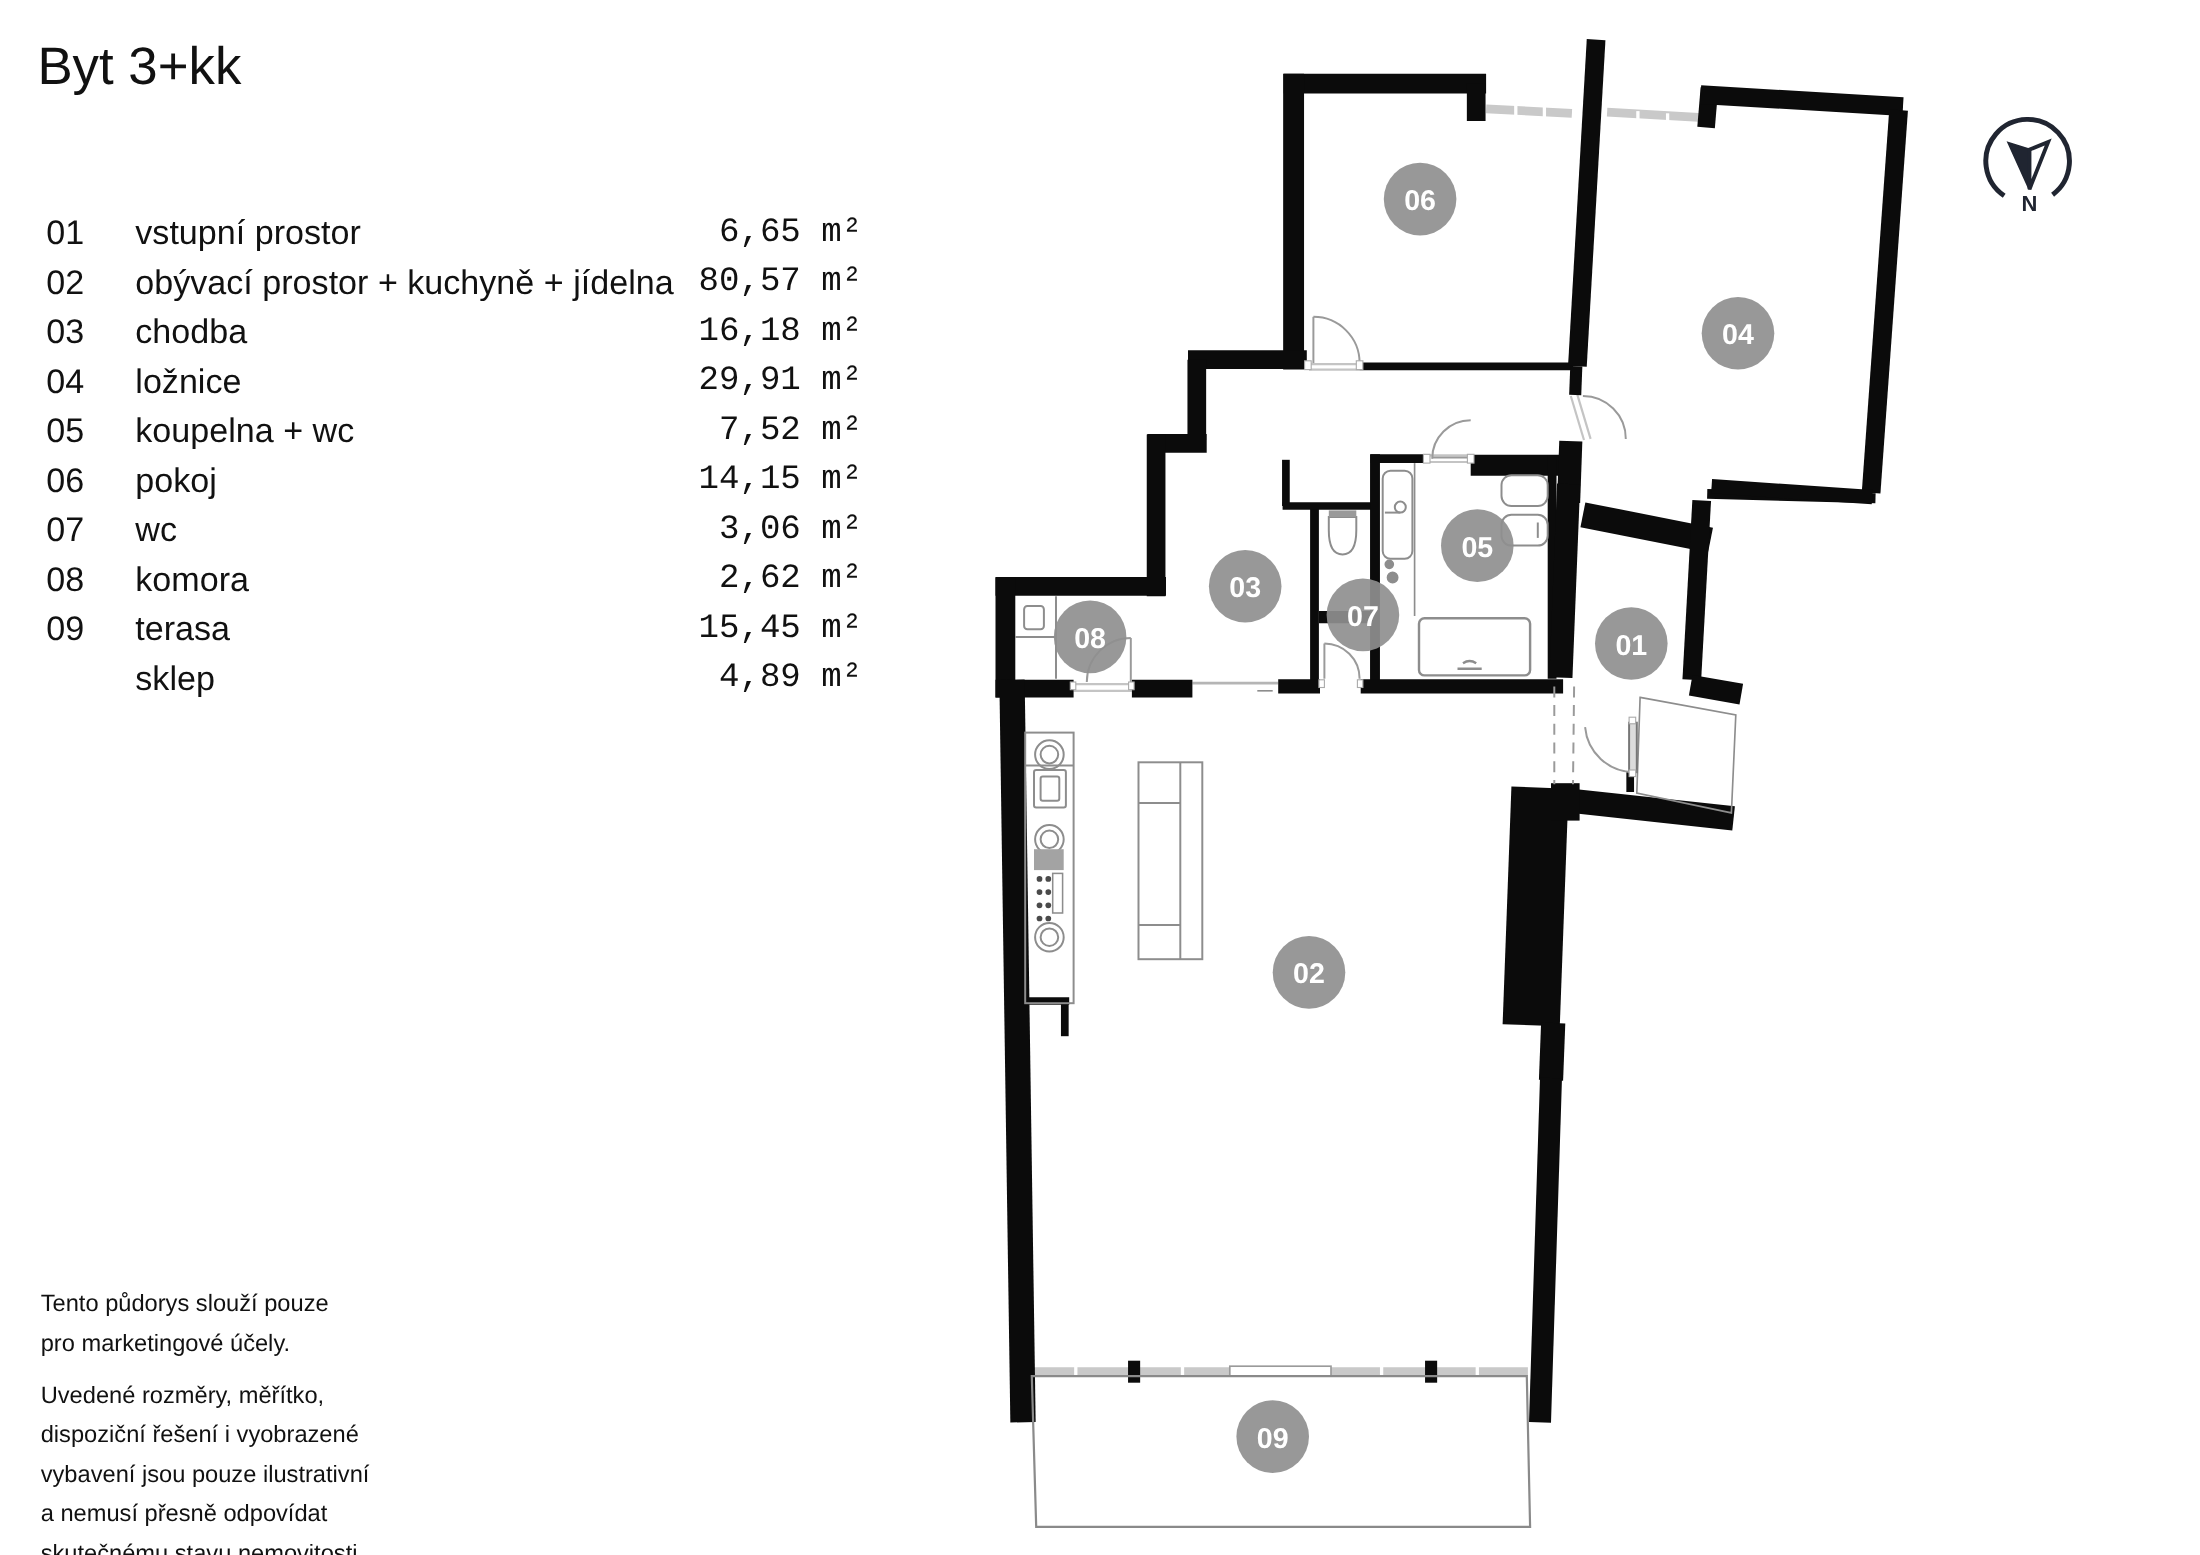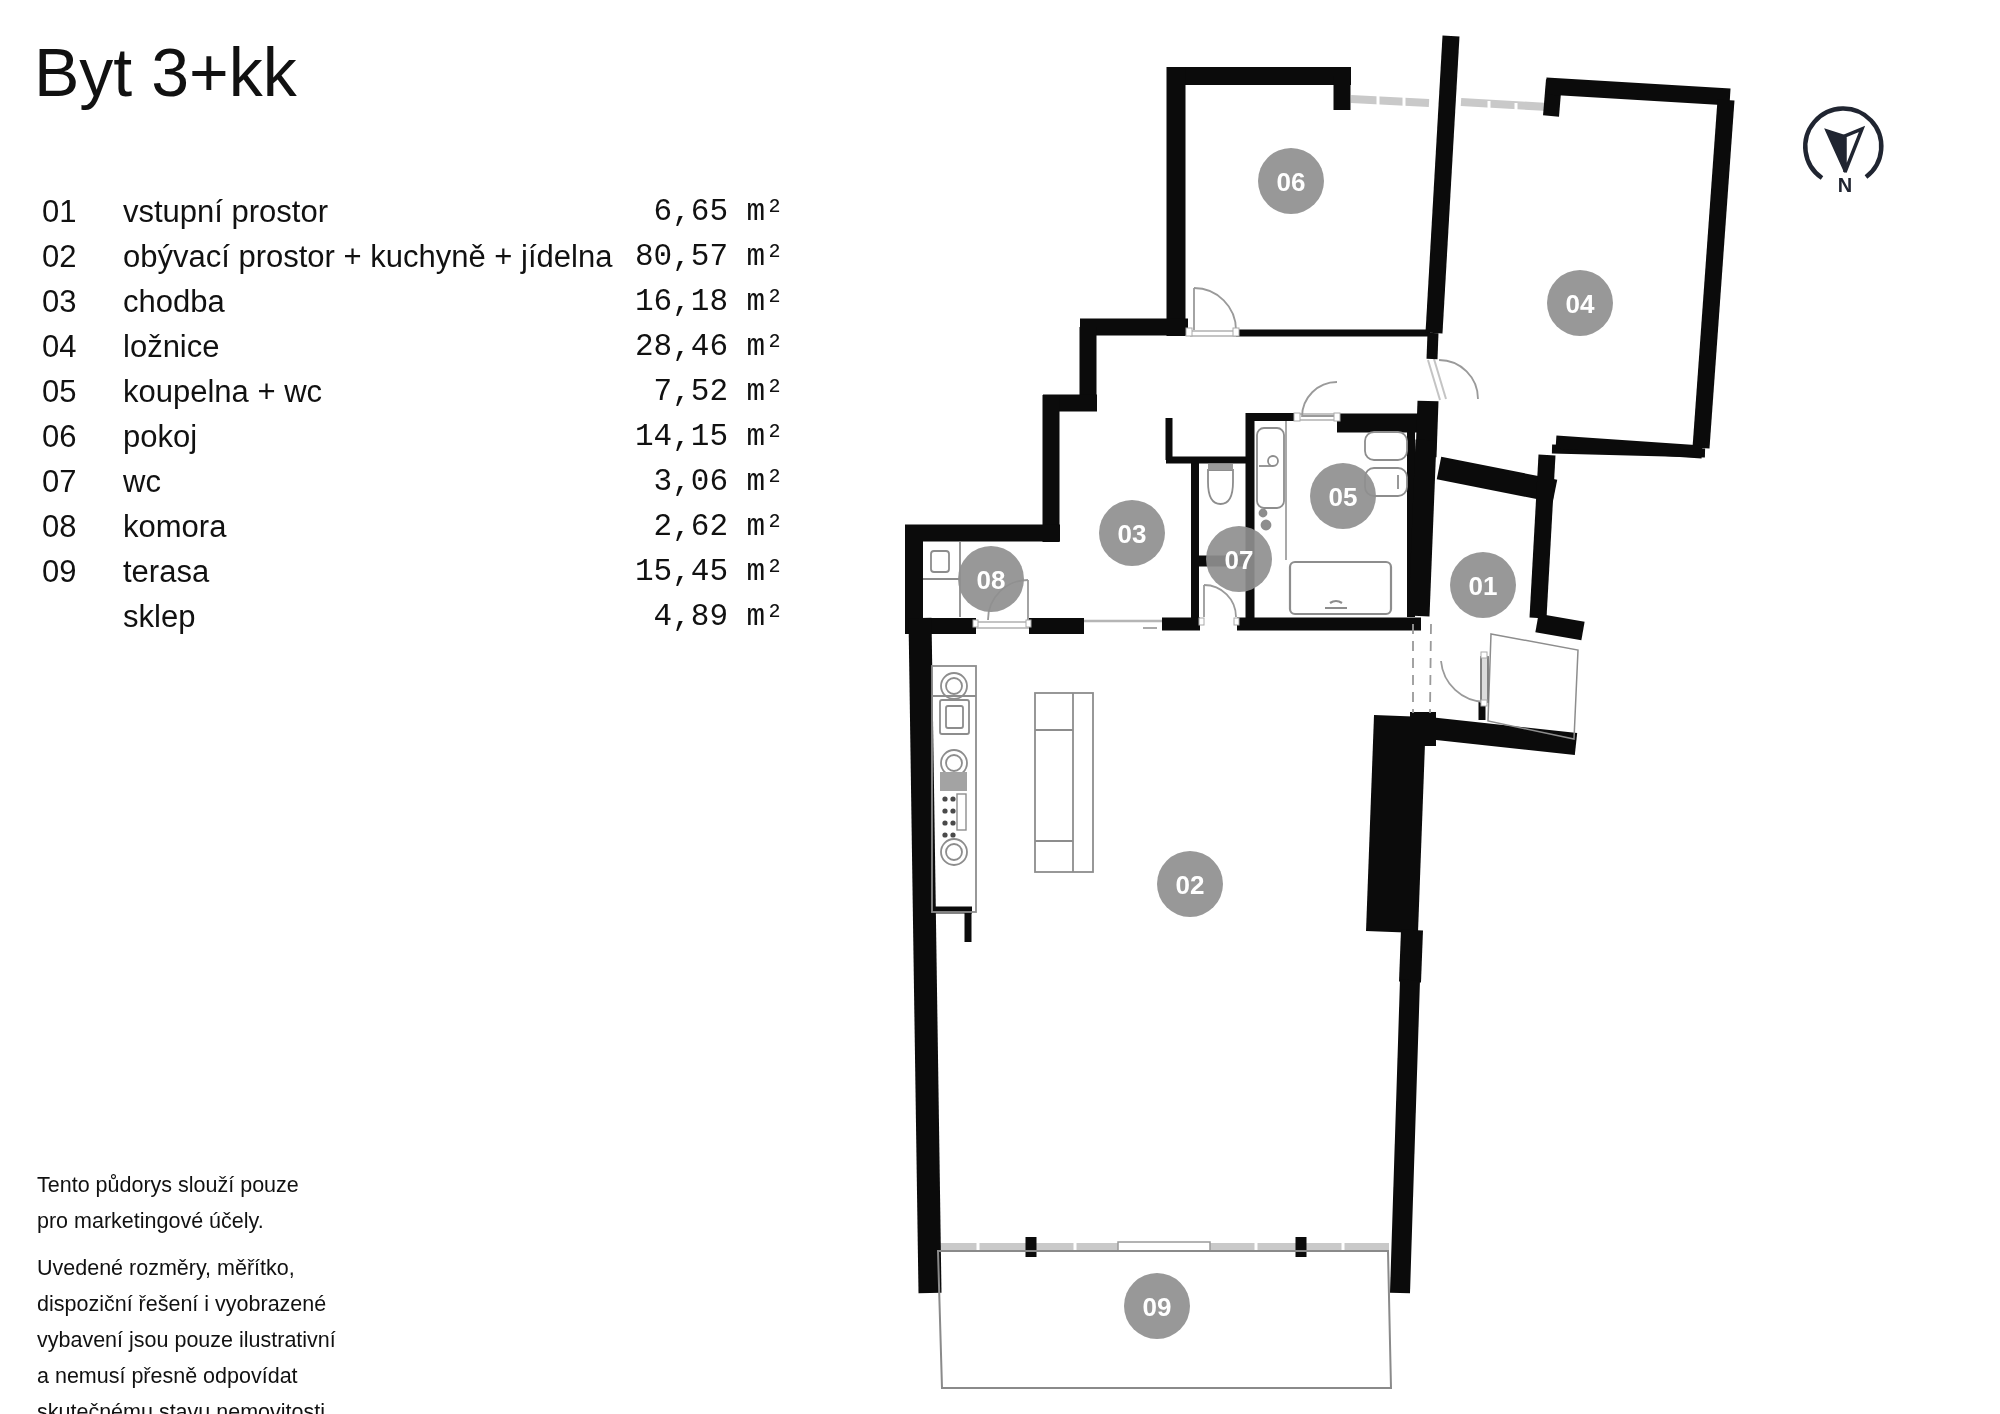--- a/index.html
+++ b/index.html
@@ -1,17 +1,17 @@
 <!DOCTYPE html>
 <html><head>
 <meta charset="utf-8">
 <style>
   html,body{margin:0;padding:0;}
   body{width:2000px;height:1414px;background:#ffffff;font-family:"Liberation Sans", sans-serif;position:relative;overflow:hidden;}
-  .title{position:absolute;left:34px;top:33px;font-size:68px;color:#111;letter-spacing:0px;}
+  .title{position:absolute;left:34px;top:33px;font-size:48px;color:#111;letter-spacing:0px;}
   table.legend{position:absolute;left:42px;top:189px;border-collapse:collapse;font-size:31px;color:#111;}
   table.legend td{padding:0;height:45px;vertical-align:middle;}
   td.num{width:81px;}
   td.name{width:512px;white-space:nowrap;}
   td.area{width:118px;text-align:right;white-space:nowrap;font-family:Liberation Mono, monospace;}
   .disc{position:absolute;left:37px;top:1167px;font-size:21.5px;line-height:36px;color:#111;}
   .disc p{margin:0 0 11px 0;}
   svg{position:absolute;left:0;top:0;}
 </style>
 </head>
@@ -30,21 +30,21 @@
         <td class="area">80,57 m²</td>
       </tr>
 <tr>
         <td class="num">03</td>
         <td class="name">chodba</td>
         <td class="area">16,18 m²</td>
       </tr>
 <tr>
         <td class="num">04</td>
         <td class="name">ložnice</td>
-        <td class="area">28,46 m²</td>
+        <td class="area">29,91 m²</td>
       </tr>
 <tr>
         <td class="num">05</td>
         <td class="name">koupelna + wc</td>
         <td class="area">7,52 m²</td>
       </tr>
 <tr>
         <td class="num">06</td>
         <td class="name">pokoj</td>
         <td class="area">14,15 m²</td>

